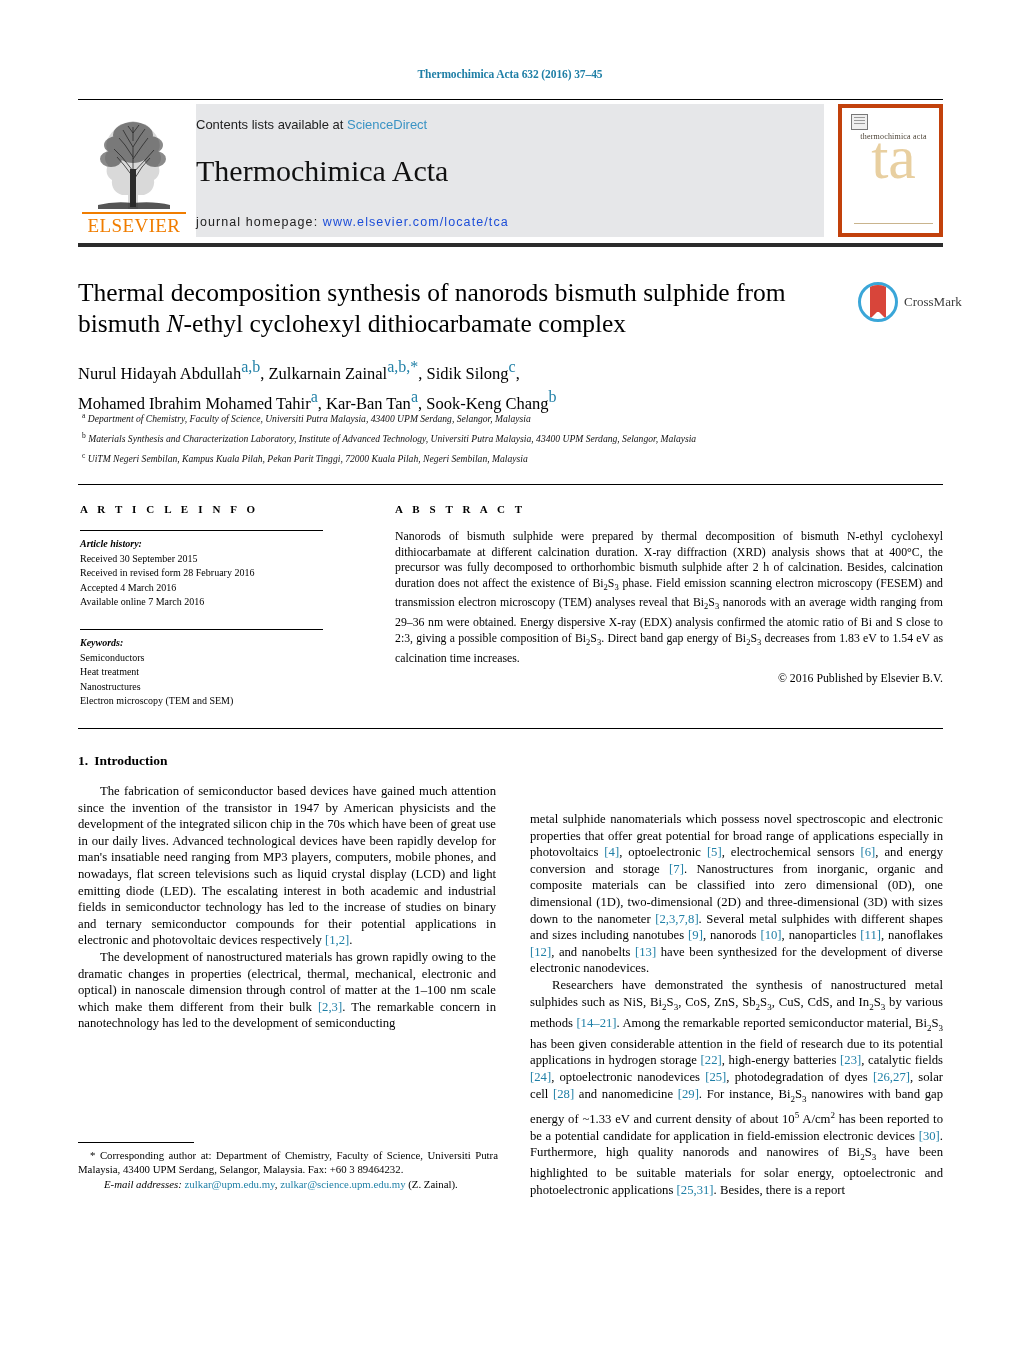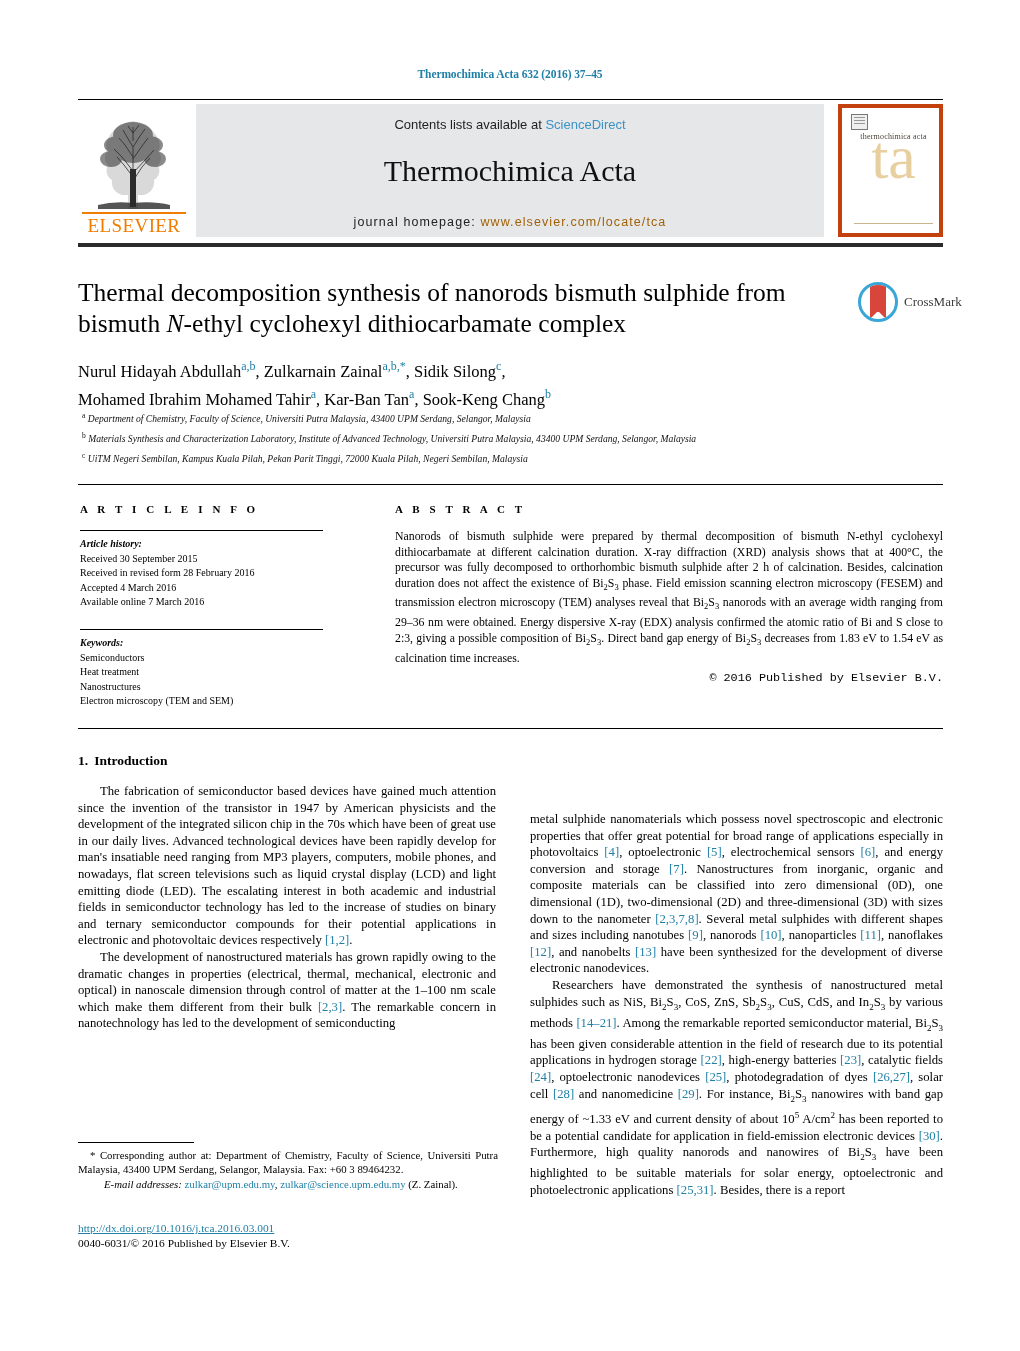--- a/index.html
+++ b/index.html
@@ -90,21 +90,20 @@
     height: 2px;
     background: #f07d00;
   }
   .sd-band {
     position: absolute;
     left: 118px;
     top: 0;
     width: 628px;
     height: 133px;
     background: #e6e7e9;
-    text-align: center;
   }
   .sd-contents {
     margin-top: 13px;
     font-family: "Liberation Sans", sans-serif;
     font-size: 13px;
     color: #222;
   }
   .sd-contents .sd-link { color: #3a93c4; }
   .journal-name {
     margin-top: 22px;
@@ -112,21 +111,21 @@
     font-size: 30px;
     color: #111;
   }
   .homepage {
     margin-top: 27px;
     font-family: "Liberation Sans", sans-serif;
     font-size: 12.5px;
     letter-spacing: 1.1px;
     color: #222;
   }
-  .homepage .hp-url { color: #a16207; }
+  .homepage .hp-url { color: #1d4ed8; }
   .cover-box {
     position: absolute;
     right: 0;
     top: 0;
     width: 105px;
     height: 133px;
     border: 4px solid #c2410c;
     background: #fff;
     box-sizing: border-box;
     overflow: hidden;
@@ -233,21 +232,21 @@
 
   .authors {
     position: absolute;
     left: 78px;
     top: 355px;
     width: 800px;
     font-family: "Liberation Serif", serif;
     font-size: 16.5px;
     line-height: 23px;
   }
-  .authors sup { color: #1f7fa6; font-size: 12px; }
+  .authors sup { color: #1f7fa6; font-size: 16px; }
   .authors sup.star { color: #1f7fa6; }
 
   .affils {
     position: absolute;
     left: 82px;
     top: 407px;
     width: 800px;
     font-family: "Liberation Serif", serif;
     font-style: italic;
     font-size: 9.6px;
@@ -319,21 +318,21 @@
     text-align: justify;
     text-justify: inter-word;
   }
   .abstract sub { font-size: 8.5px; }
   .copyright {
     position: absolute;
     left: 395px;
     top: 671px;
     width: 548px;
     text-align: right;
-    font-family: Liberation Mono, monospace;
+    font-family: Liberation Serif, serif;
     font-size: 11.8px;
   }
 
   
   .sec-head {
     position: absolute;
     left: 78px;
     top: 753px;
     font-family: "Liberation Serif", serif;
     font-size: 13.5px;
@@ -548,18 +547,14 @@
   <div class="foot-rule"></div>
   <div class="footnote">
     <div class="fn-first">* Corresponding author at: Department of Chemistry, Faculty of Science, Universiti Putra Malaysia, 43400 UPM Serdang, Selangor, Malaysia. Fax: +60 3 89464232.</div>
     <div style="text-indent:26px">
       <span class="em-label">E-mail addresses:</span>
       <span class="mail">zulkar@upm.edu.my</span><span>, </span><span class="mail">zulkar@science.upm.edu.my</span>
       <span>(Z. Zainal).</span>
     </div>
   </div>
 
-  <div class="doi-block">
-    <div class="doi-link">http://dx.doi.org/10.1016/j.tca.2016.03.001</div>
-    <div class="issn-line">0040-6031/© 2016 Published by Elsevier B.V.</div>
-  </div>
 
 </div>
 
 </body></html>

